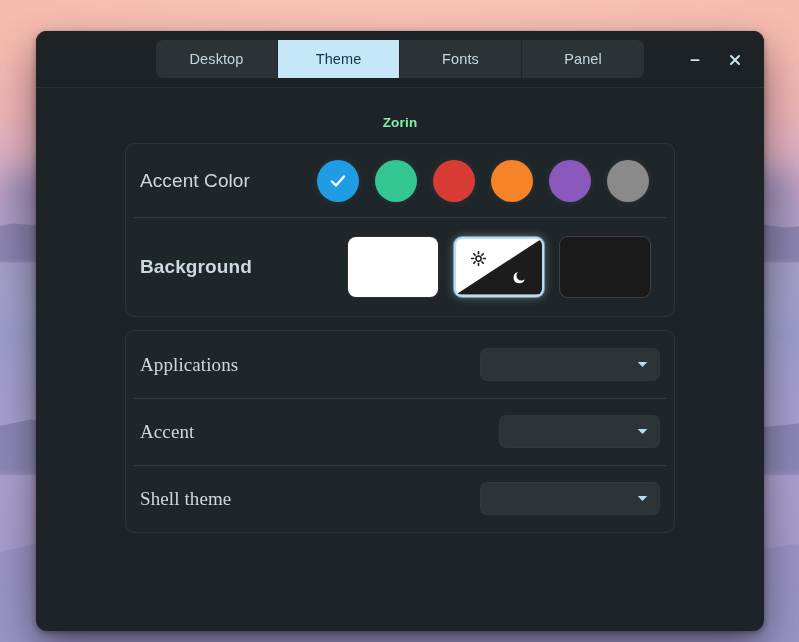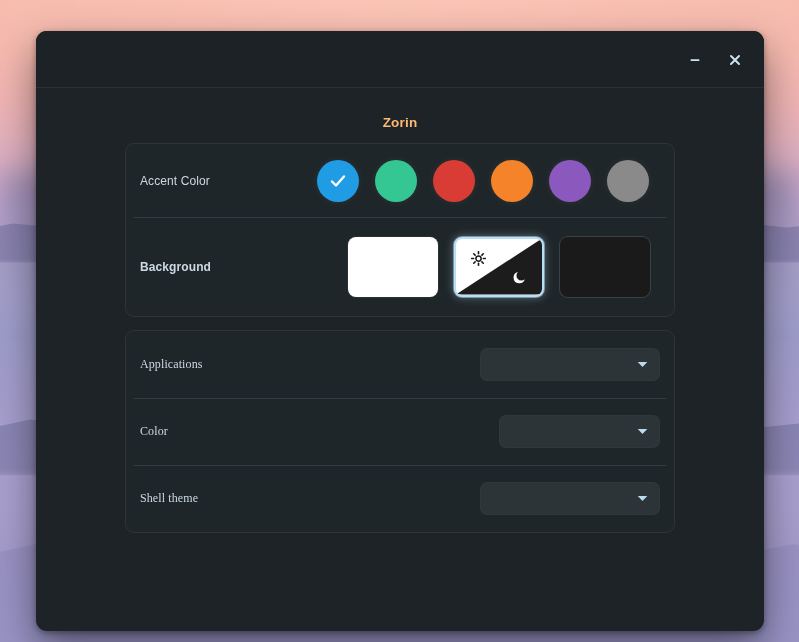--- a/index.html
+++ b/index.html
@@ -161,21 +161,21 @@
 
   
   .content {
     flex: 1 1 auto;
     padding: 0 0 20px 0;
     overflow: hidden;
   }
 
   .section-title {
     text-align: center;
-    color: #fdba74;
+    color: #86efac;
     font-size: 13.5px;
     font-weight: bold;
     letter-spacing: 0.2px;
   }
   .section-title.zorin { margin-top: 27px; }
   .section-title.other { margin-top: 39px; }
 
   .card {
     margin: 13px auto 0 auto;
     width: 550px;
@@ -196,21 +196,21 @@
     position: absolute;
     left: 8px;
     right: 8px;
     top: 0;
     height: 1px;
     background: #343c41;
   }
 
   .row-label {
     color: #ccd9e2;
-    font-size: 12px;
+    font-size: 19px;
     flex: 0 0 auto;
     letter-spacing: 0.1px;
   }
   .row-control {
     margin-left: auto;
     display: flex;
     align-items: center;
   }
 
   
@@ -313,20 +313,34 @@
   <div class="haze-a"></div>
   <div class="ridge-1"></div>
   <div class="ridge-2"></div>
   <div class="ridge-3"></div>
 </div>
 
 <div class="window">
 
   <div class="headerbar">
 
+    <div class="tabs">
+      <div class="tab">
+        <span>Desktop</span>
+      </div>
+      <div class="tab active">
+        <span>Theme</span>
+      </div>
+      <div class="tab">
+        <span>Fonts</span>
+      </div>
+      <div class="tab">
+        <span>Panel</span>
+      </div>
+    </div>
 
     <div class="win-controls">
       <div class="win-btn">
         <svg width="14" height="14" viewBox="0 0 14 14">
           <rect x="2.5" y="6.3" width="9" height="1.7" rx="0.7" fill="currentColor"></rect>
         </svg>
       </div>
       <div class="win-btn">
         <svg width="14" height="14" viewBox="0 0 14 14">
           <path d="M3 3 L11 11 M11 3 L3 11" stroke="currentColor" stroke-width="1.9" stroke-linecap="round" fill="none"></path>
@@ -420,21 +434,21 @@
           <div class="dropdown dd-w-180">
             <span class="dd-value"></span>
             <svg class="caret" viewBox="0 0 11 7">
               <path d="M0.7 1 L5.5 6 L10.3 1 Z" fill="#b7dcf0"></path>
             </svg>
           </div>
         </div>
       </div>
 
       <div class="row row-select">
-        <div class="row-label">Color</div>
+        <div class="row-label">Accent</div>
         <div class="row-control">
           <div class="dropdown dd-w-161">
             <span class="dd-value"></span>
             <svg class="caret" viewBox="0 0 11 7">
               <path d="M0.7 1 L5.5 6 L10.3 1 Z" fill="#b7dcf0"></path>
             </svg>
           </div>
         </div>
       </div>
 

